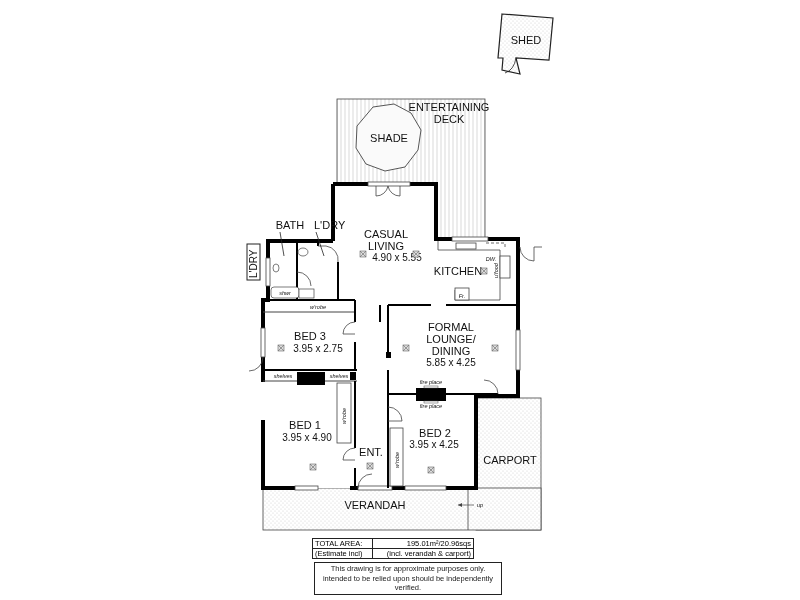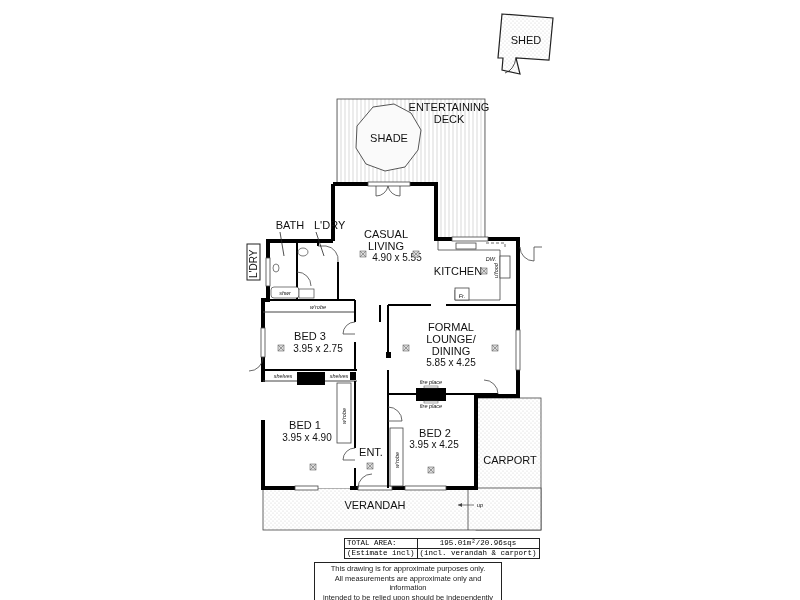--- a/index.html
+++ b/index.html
@@ -3,23 +3,23 @@
 <meta charset="utf-8">
 <style>
   html, body { margin:0; padding:0; background:#ffffff; }
   body { width:800px; height:600px; position:relative; overflow:hidden; font-family:"Liberation Sans", sans-serif; }
   svg { position:absolute; left:0; top:0; }
   .lbl { font-family:"Liberation Sans", sans-serif; fill:#111; }
   .room { font-size:11px; }
   .dim { font-size:10px; }
   .tiny { font-size:5.5px; font-style:italic; }
   .note-box { position:absolute; border:1px solid #222; background:#fff; font-family:"Liberation Sans", sans-serif; color:#222; }
-  .area-table { left:344px; top:538px; width:162px; font-size:7.5px; border-collapse:collapse; position:absolute;font-family:Liberation Mono, monospace; }
+  .area-table { left:312px; top:538px; width:162px; font-size:7.5px; border-collapse:collapse; position:absolute; }
   .area-table td { border:1px solid #222; padding:0 2px; line-height:9px; white-space:nowrap; }
-  .area-table td.v { text-align:center; }
+  .area-table td.v { text-align:right; }
   .disclaimer { left:314px; top:562px; width:182px; font-size:7.5px; line-height:9.5px; text-align:center; padding:1px 2px; }
 </style>
 </head>
 <body>
 
 <svg width="800" height="600" viewBox="0 0 800 600">
   <defs>
     <pattern id="stripes" width="4" height="4" patternUnits="userSpaceOnUse">
       <rect width="4" height="4" fill="#fff"></rect>
       <line x1="1" y1="0" x2="1" y2="4" stroke="#cfcfcf" stroke-width="0.8"></line>
@@ -220,15 +220,14 @@
   </tr>
   <tr>
     <td>(Estimate incl)</td>
     <td class="v">(incl. verandah &amp; carport)</td>
   </tr>
 </tbody>
   </table>
 
 <div class="note-box disclaimer">
   <div>This drawing is for approximate purposes only.</div>
-  <div>All measurements are approximate only and information</div>
   <div>intended to be relied upon should be independently verified.</div>
 </div>
 
 </body></html>

